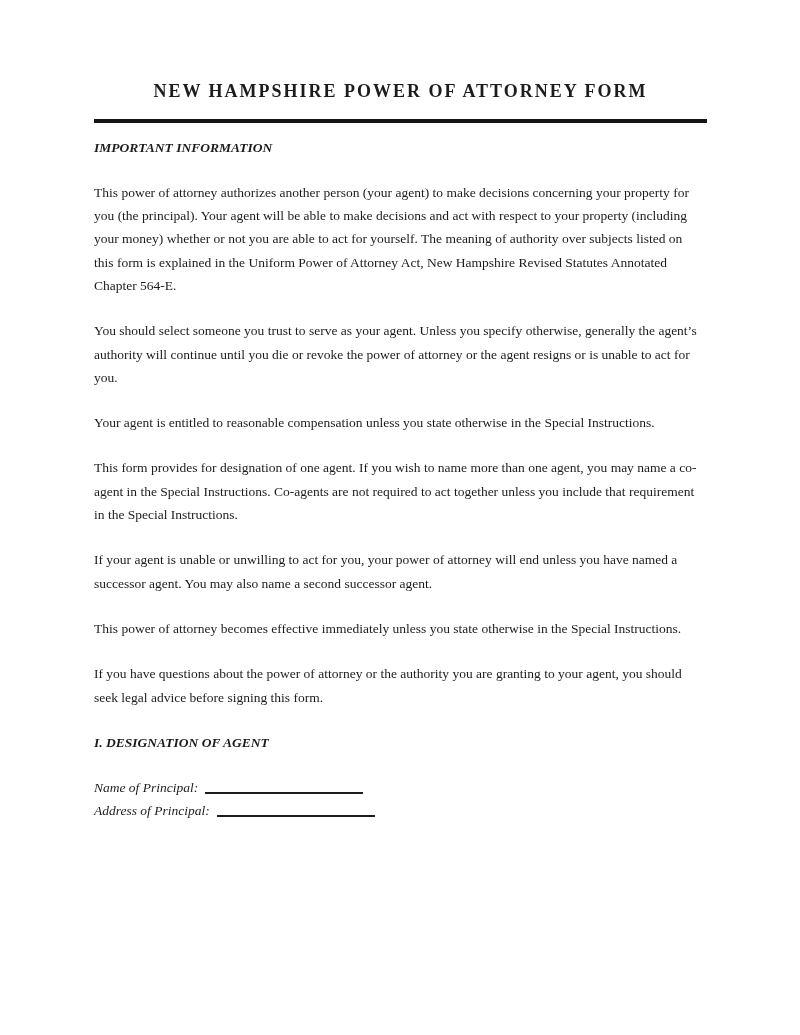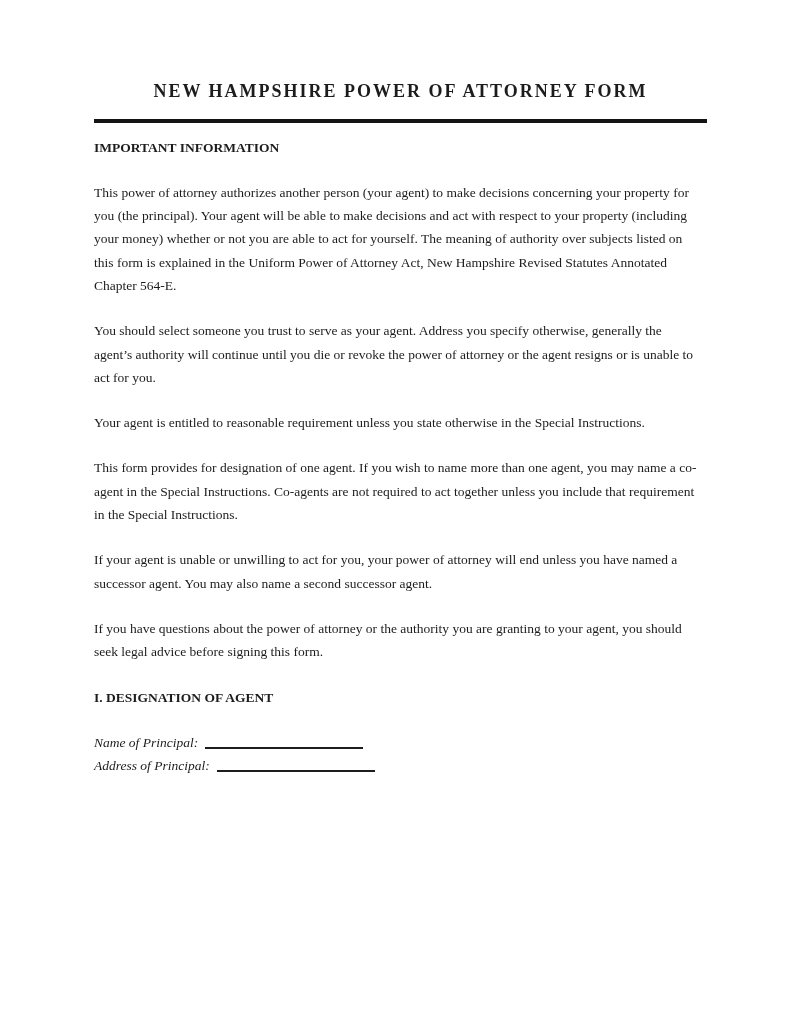--- a/index.html
+++ b/index.html
@@ -31,20 +31,21 @@
     height: 3.5px;
     background: #141414;
     border: none;
     margin: 0 0 13px 0;
   }
   .section-heading {
     font-size: 13.5px;
     line-height: 23.3px;
     font-weight: bold;
     margin: 0 0 22px 0;
+    font-style: italic;
   }
   .body-par {
     font-size: 13.5px;
     line-height: 23.3px;
     margin: 0 4px 22px 0;
   }
   .field-row {
     font-size: 13.5px;
     line-height: 23.3px;
     margin: 0;
@@ -65,24 +66,25 @@
 
 <div class="page">
 
   <h1 class="doc-title">NEW HAMPSHIRE POWER OF ATTORNEY FORM</h1>
 
   <div class="title-rule"></div>
 
   <h2 class="section-heading">IMPORTANT INFORMATION</h2>
 
   <p class="body-par">This power of attorney authorizes another person (your agent) to make decisions concerning your property for you (the principal). Your agent will be able to make decisions and act with respect to your property (including your money) whether or not you are able to act for yourself. The meaning of authority over subjects listed on this form is explained in the Uniform Power of Attorney Act, New Hampshire Revised Statutes Annotated Chapter 564-E.</p>
-  <p class="body-par">You should select someone you trust to serve as your agent. Address you specify otherwise, generally the agent’s authority will continue until you die or revoke the power of attorney or the agent resigns or is unable to act for you.</p>
-  <p class="body-par">Your agent is entitled to reasonable requirement unless you state otherwise in the Special Instructions.</p>
+  <p class="body-par">You should select someone you trust to serve as your agent. Unless you specify otherwise, generally the agent’s authority will continue until you die or revoke the power of attorney or the agent resigns or is unable to act for you.</p>
+  <p class="body-par">Your agent is entitled to reasonable compensation unless you state otherwise in the Special Instructions.</p>
   <p class="body-par">This form provides for designation of one agent. If you wish to name more than one agent, you may name a co-agent in the Special Instructions. Co-agents are not required to act together unless you include that requirement in the Special Instructions.</p>
   <p class="body-par">If your agent is unable or unwilling to act for you, your power of attorney will end unless you have named a successor agent. You may also name a second successor agent.</p>
+  <p class="body-par">This power of attorney becomes effective immediately unless you state otherwise in the Special Instructions.</p>
   <p class="body-par">If you have questions about the power of attorney or the authority you are granting to your agent, you should seek legal advice before signing this form.</p>
 
   <h2 class="section-heading">I. DESIGNATION OF AGENT</h2>
 
 
   <div class="field-row first">
     <span class="field-label">Name of Principal:</span><span class="field-line"></span>
   </div>
 
   <div class="field-row">

